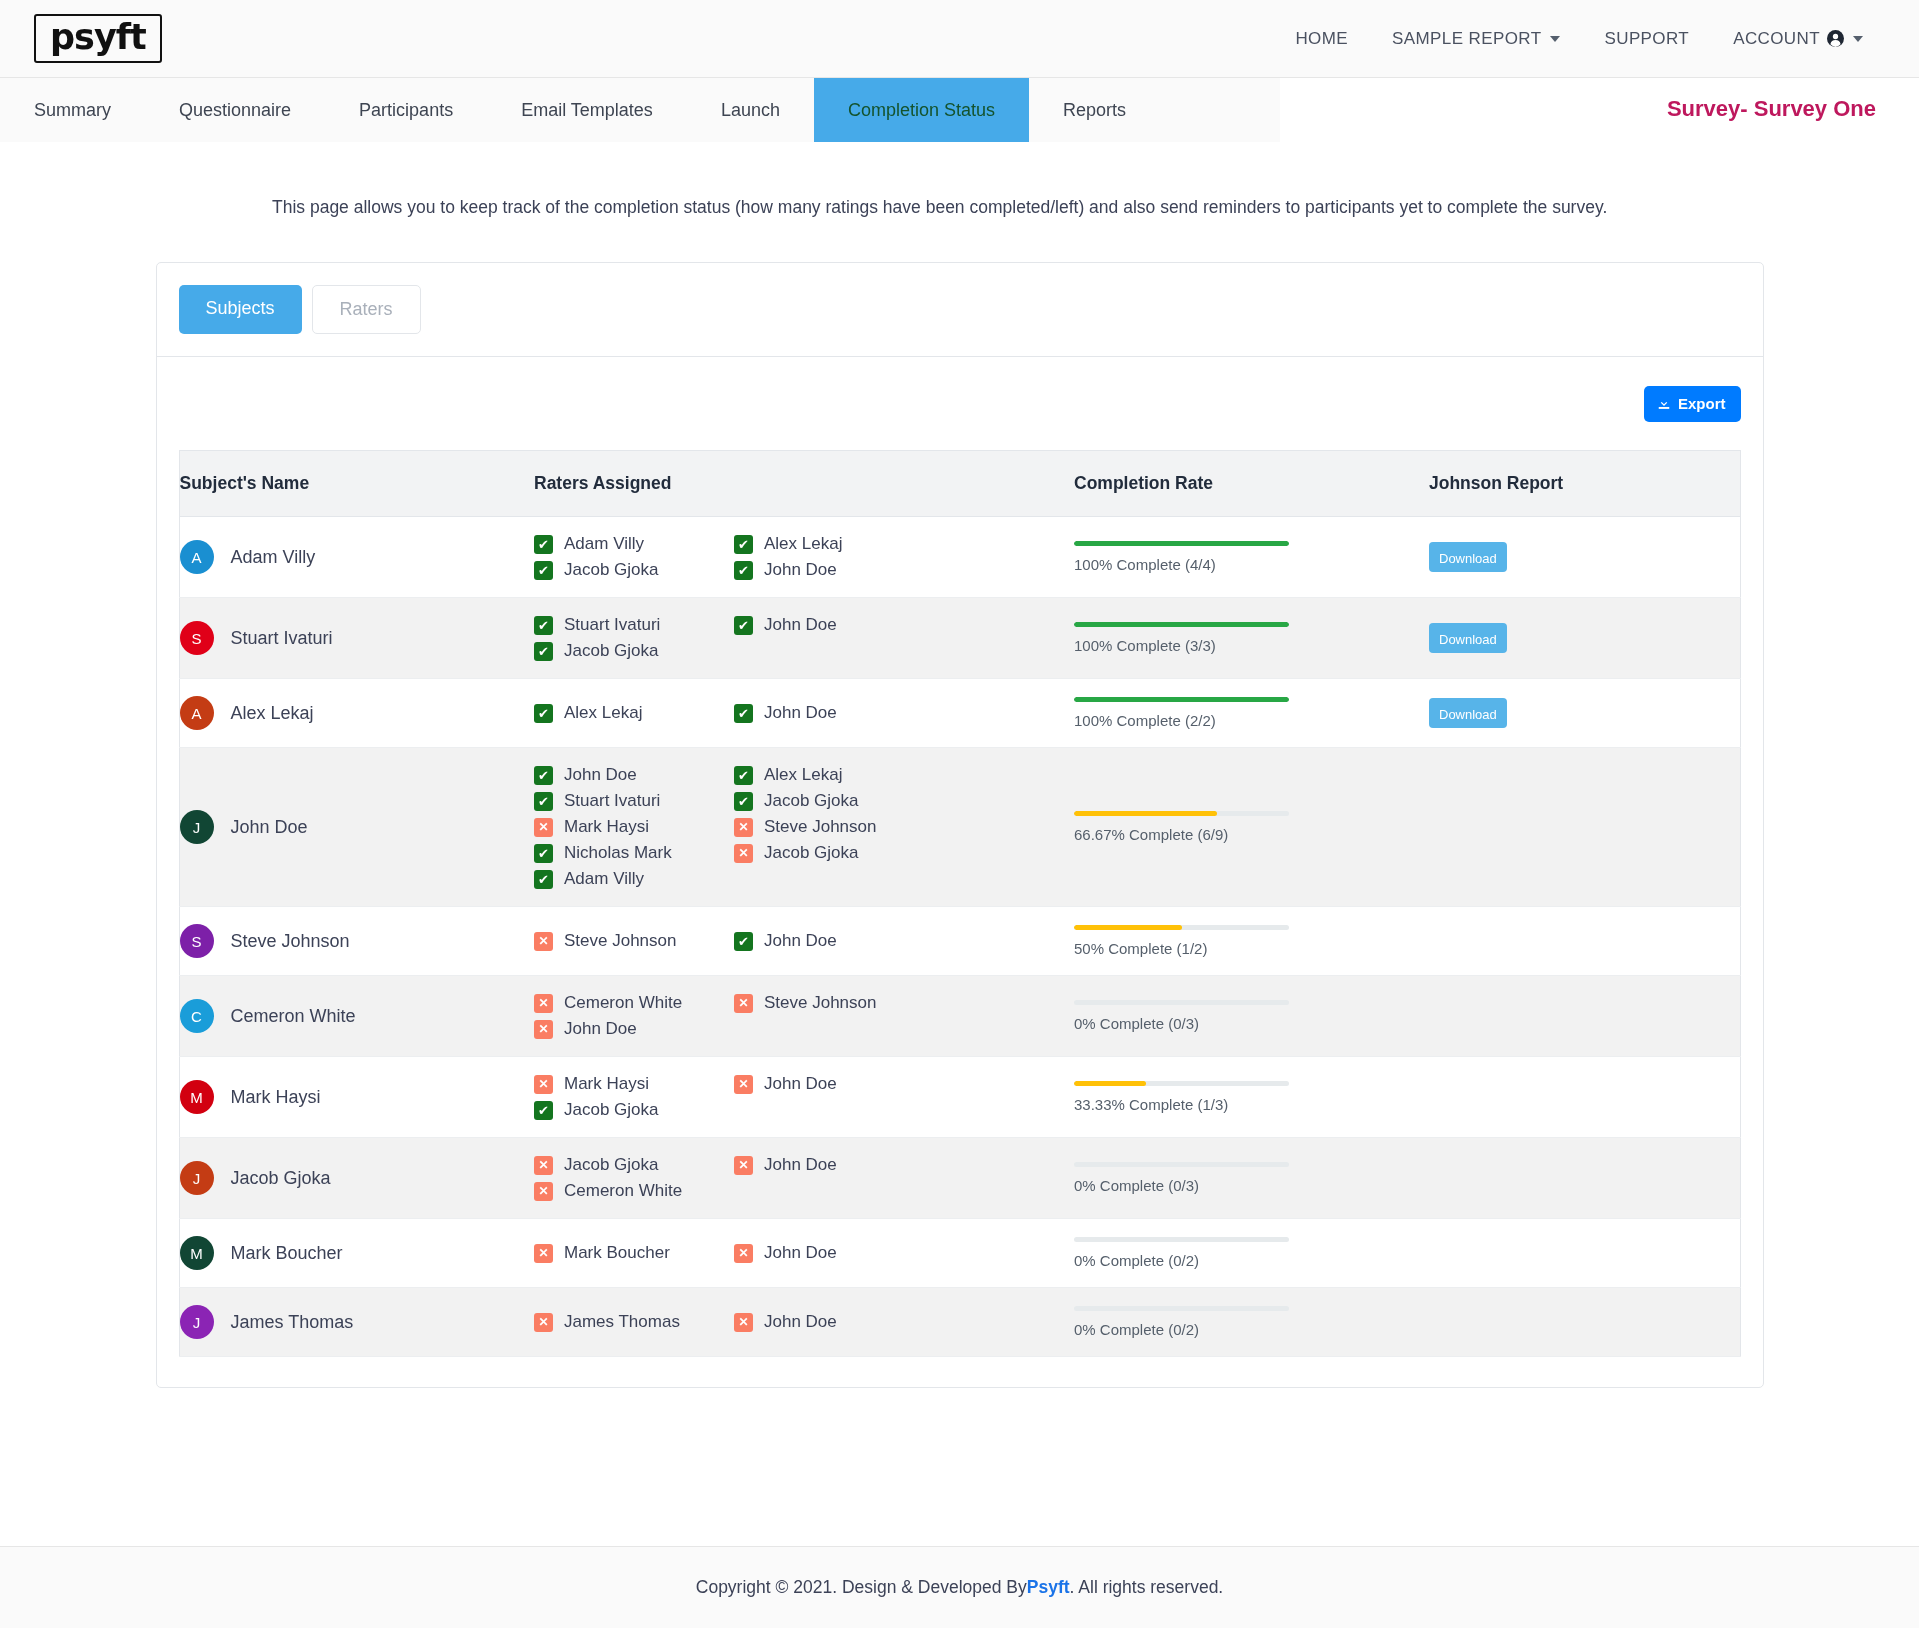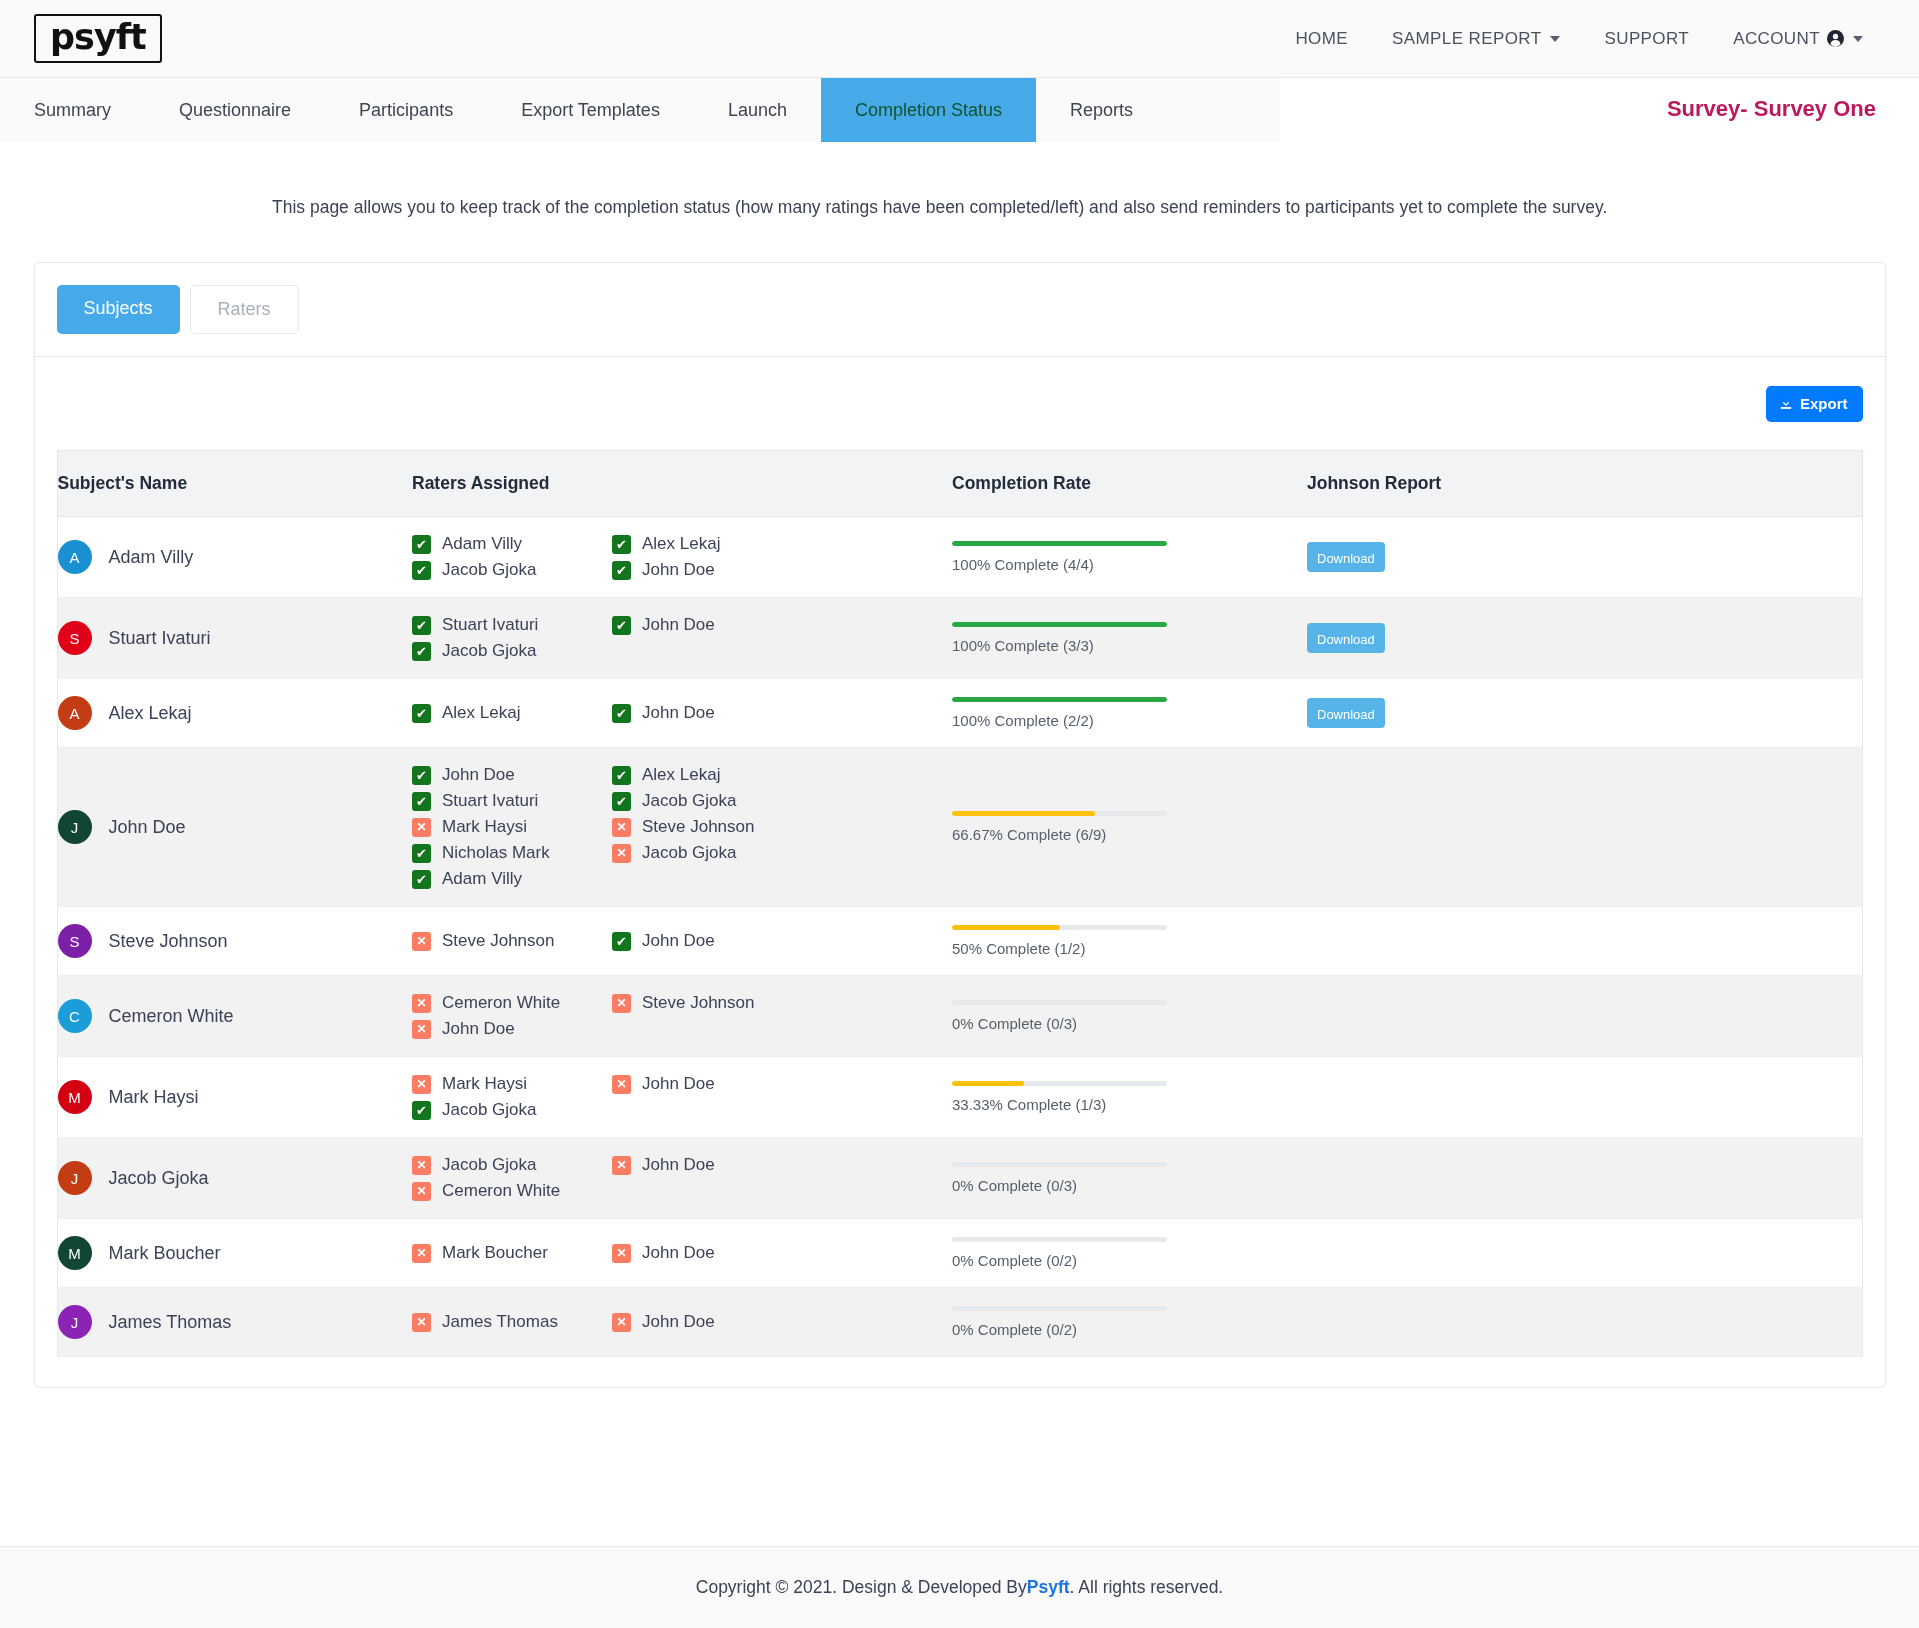--- a/index.html
+++ b/index.html
@@ -73,21 +73,21 @@
   
   .intro {
     text-align:left;
     padding:55px 0 0 272px;
     font-size:17.5px; color:#3c4257;
   }
 
   
   .card {
     margin:44px auto 0 auto;
-    width:1852px;
+    width:1608px;
     border:1px solid #e3e6ea;
     border-radius:5px;
     background:#fff;
   }
   .card-tabs {
     padding:22px 22px 0 22px;
     border-bottom:1px solid #e3e6ea;
     display:flex; gap:10px;
     padding-bottom:22px;
   }
@@ -226,21 +226,21 @@
       <div class="tab">
         <span>Summary</span>
       </div>
       <div class="tab">
         <span>Questionnaire</span>
       </div>
       <div class="tab">
         <span>Participants</span>
       </div>
       <div class="tab">
-        <span>Export Templates</span>
+        <span>Email Templates</span>
       </div>
       <div class="tab">
         <span>Launch</span>
       </div>
       <div class="tab active">
         <span>Completion Status</span>
       </div>
       <div class="tab">
         <span>Reports</span>
       </div>

